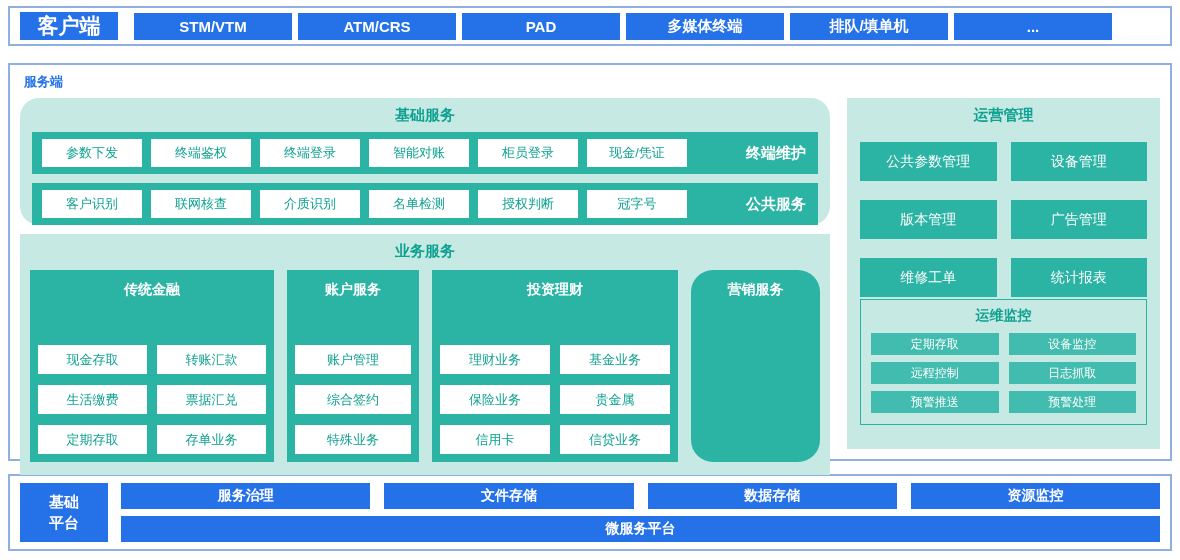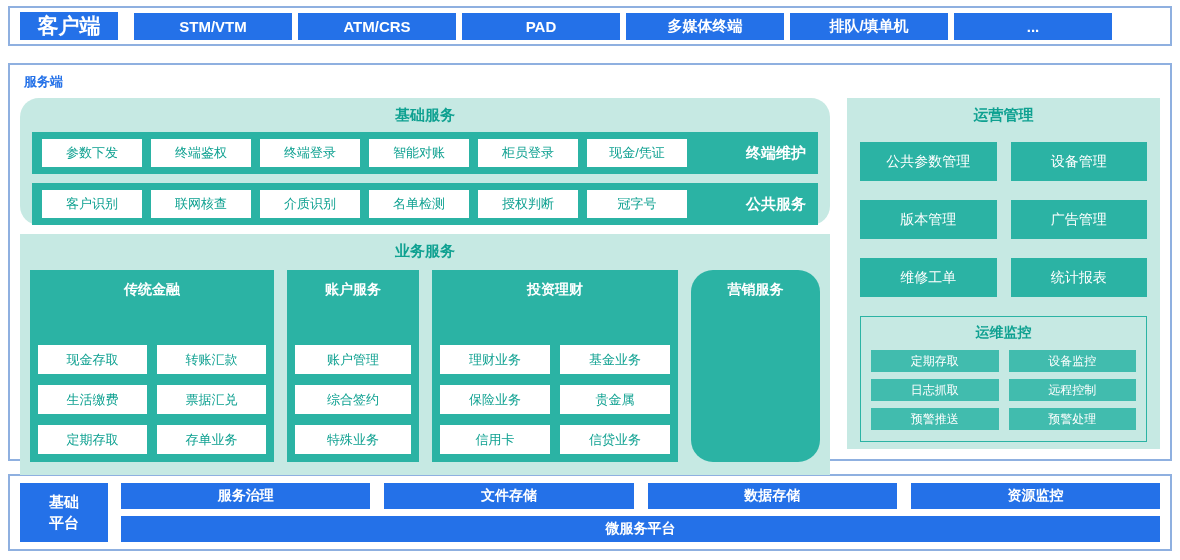--- a/index.html
+++ b/index.html
@@ -47,21 +47,21 @@
   .group .white-btn { height: 29px; }
   .g-trad { width: 244px; }
   .g-acct { width: 132px; }
   .g-invest { width: 246px; }
   .g-mkt { flex: 1; border-radius: 22px; }
 
   
   .ops { flex: 1; }
   .ops-grid { display: grid; grid-template-columns: 1fr 1fr; gap: 19px 14px; padding: 10px 13px 0; }
   .ops-btn { height: 39px; background: var(--teal); color: #fff; font-size: 14px; display: flex; align-items: center; justify-content: center; }
-  .monitor-box { border: 1px solid var(--teal); margin: 19px 13px 0; }
+  .monitor-box { border: 1px solid var(--teal); margin: 2px 13px 0; }
   .monitor-title { color: var(--teal_text); font-weight: bold; font-size: 14px; text-align: center; padding: 7px 0 6px; }
   .monitor-grid { display: grid; grid-template-columns: 1fr 1fr; gap: 7px 10px; padding: 2px 10px 11px; }
   .monitor-btn { height: 22px; background: var(--teal_small); color: #fff; font-size: 12px; display: flex; align-items: center; justify-content: center; }
 
   
   .platform { height: 77px; display: flex; padding: 7px 10px; gap: 13px; }
   .platform-label { width: 88px; font-weight: bold; font-size: 15px; text-align: center; }
   .platform-label span { display: block; width: 2em; line-height: 1.35; }
   .platform-right { flex: 1; display: flex; flex-direction: column; gap: 7px; }
   .platform-row { display: flex; gap: 14px; }
@@ -164,22 +164,22 @@
         <div class="ops-btn">版本管理</div>
         <div class="ops-btn">广告管理</div>
         <div class="ops-btn">维修工单</div>
         <div class="ops-btn">统计报表</div>
       </div>
       <div class="monitor-box">
         <div class="monitor-title">运维监控</div>
         <div class="monitor-grid">
           <div class="monitor-btn">定期存取</div>
           <div class="monitor-btn">设备监控</div>
+          <div class="monitor-btn">远程控制</div>
           <div class="monitor-btn">日志抓取</div>
-          <div class="monitor-btn">远程控制</div>
           <div class="monitor-btn">预警推送</div>
           <div class="monitor-btn">预警处理</div>
         </div>
       </div>
     </div>
 
   </div>
 </div>
 
 <div class="frame platform">

